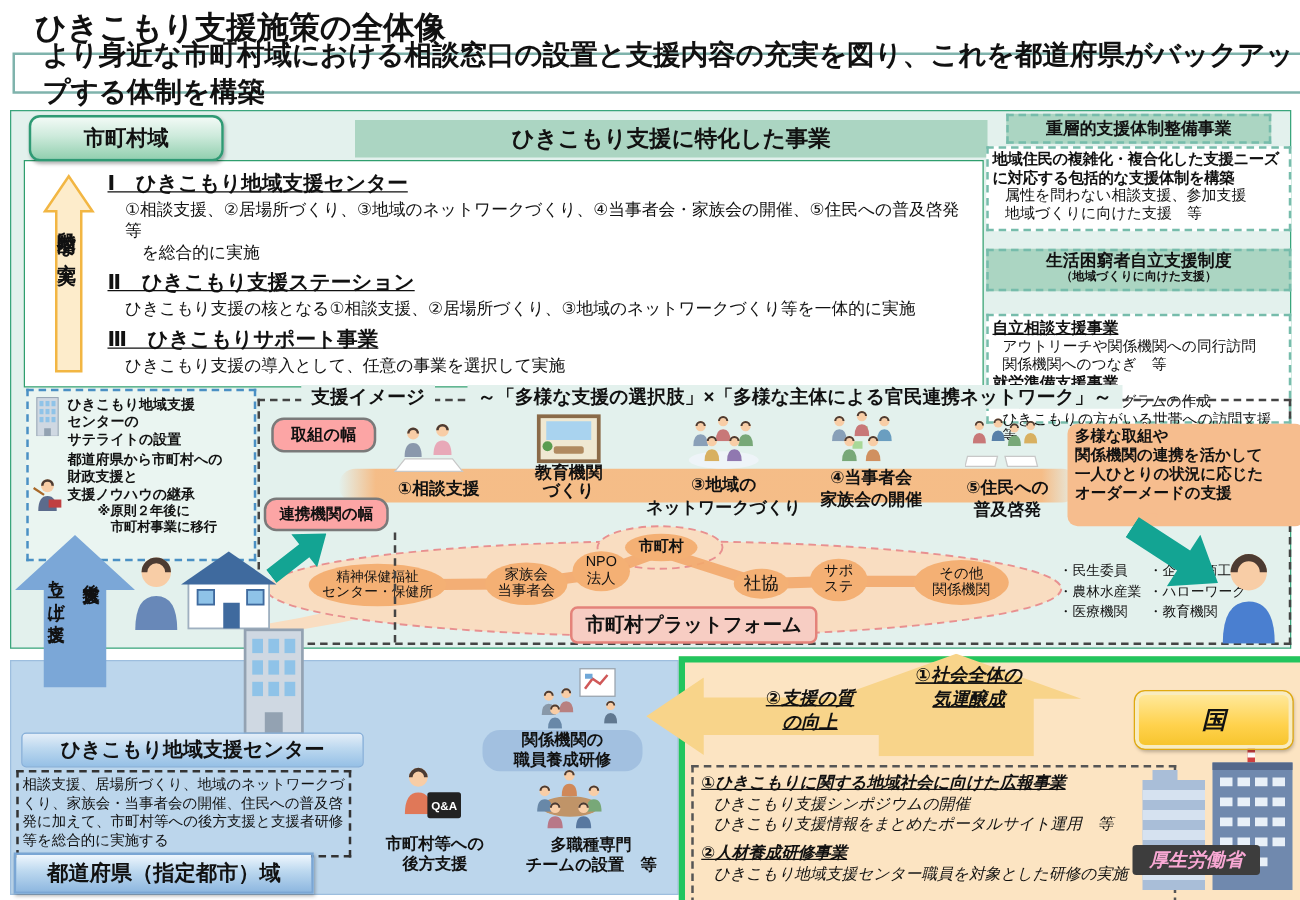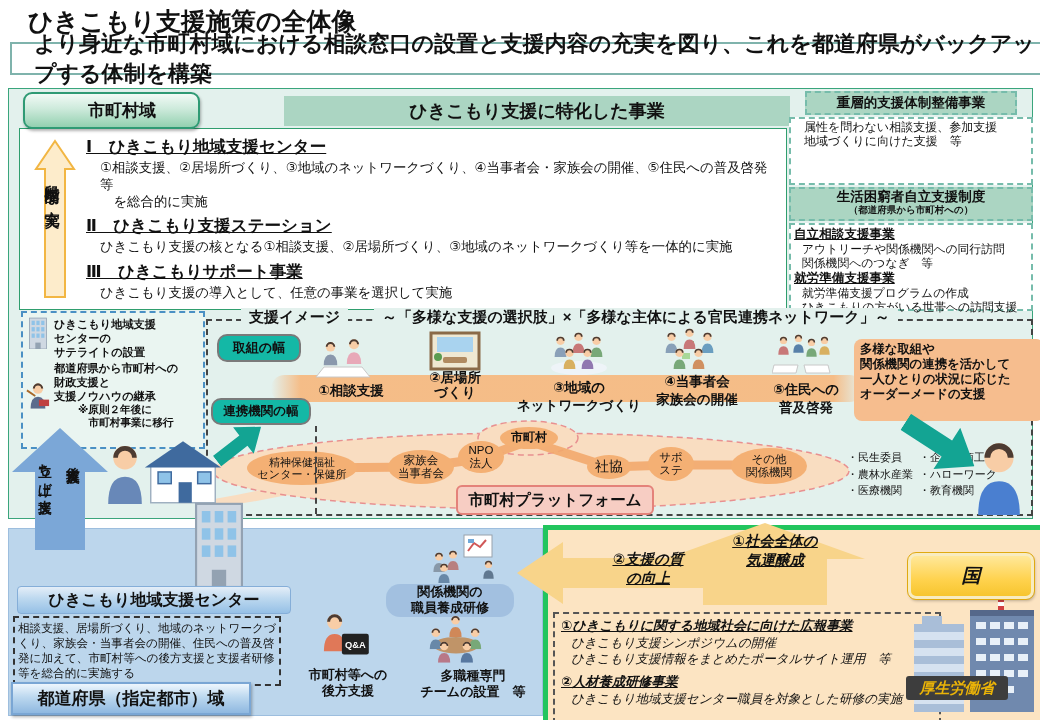--- a/index.html
+++ b/index.html
@@ -6,42 +6,42 @@
   .canvas{position:relative;width:1040px;height:720px;background:#fff;overflow:hidden;
           font-family:"Liberation Sans","DejaVu Sans",sans-serif;color:#111;}
   .abs{position:absolute;}
   .pl{white-space:pre-line;}
   .b{font-weight:bold;}
   .u{text-decoration:underline;}
   .ctr{display:flex;align-items:center;justify-content:center;text-align:center;}
   .vtext{writing-mode:vertical-rl;line-height:1;letter-spacing:2px;}
   .main-area{background:#e3f1ed;border:1.5px solid #3aa57c;}
   .gbtn{background:linear-gradient(180deg,#f2faf6 0%,#cdeadb 45%,#93d0b0 100%);
-        border:2px solid #2f9a74;border-radius:9px;box-shadow:1px 2px 3px rgba(0,0,0,.3);padding-left:21px;}
+        border:2px solid #2f9a74;border-radius:9px;box-shadow:1px 2px 3px rgba(0,0,0,.3);}
   .band{background:#abd5c2;}
   .progbox{background:#fff;border:1.5px solid #2f9e6e;}
   .dteal{border:2px dashed #76bcab;}
   .whitebg{background:#fff;}
-  .badge{background:#14b8a6;border:2px solid #7a7a7a;border-radius:10px;align-items:center;}
+  .badge{background:#fca5a5;border:2px solid #7a7a7a;border-radius:10px;align-items:center;}
   .oval{background:#f4b074;border-radius:50%;display:flex;align-items:center;justify-content:center;
         text-align:center;line-height:1.1;}
   .bubble{background:#f6bd8e;border-radius:8px;}
   .bubble:after{content:"";position:absolute;left:56px;bottom:-12px;border:8px solid transparent;
         border-top:14px solid #f6bd8e;}
   .platlabel{background:#f7cdc3;border:2px solid #e4827a;border-radius:6px;}
   .satbox{background:#eaf5f1;border:2px dashed #4a90c4;}
   .bluebox{background:#bcd6ec;border:1px solid #9dbede;}
   .bluehdr{background:linear-gradient(180deg,#e4eef8 0%,#bcd8ef 45%,#96c0e6 100%);border:1px solid #85aed8;border-radius:4px;}
   .bbtn{background:linear-gradient(180deg,#eef6fd 0%,#bcd8ef 45%,#8fb8e0 100%);
         border:2px solid #7aa6d4;border-radius:0;box-shadow:1px 2px 3px rgba(0,0,0,.3);}
   .ddark{border:2px dashed #444;}
   .yellowbox{background:#fce4c2;border:5px solid #22c55e;font-style:italic;}
   .kuni{background:linear-gradient(180deg,#ffe89a 0%,#ffd24d 60%,#f7c52e 100%);
         border:3px solid #f8ecc0;outline:1px solid #e0aa10;border-radius:8px;box-shadow:1px 2px 3px rgba(0,0,0,.25);}
-  .ministry-label{background:#3d3d3d;color:#eab308;border-radius:3px;}
+  .ministry-label{background:#3d3d3d;color:#f9a8d4;border-radius:3px;}
   .hl{background:rgba(140,175,215,.55);border-radius:14px;}
   .orgtext{line-height:1.1;text-align:center;}
 </style>
 </head>
 <body>
 
 <svg width="0" height="0" style="position:absolute">
   <defs>
     <symbol id="i-person" viewBox="0 0 20 30">
       <circle cx="10" cy="8" r="5.6" fill="#f8cda6"></circle>
@@ -100,31 +100,33 @@
         <div class="b u" style="font-size:16.5px">Ⅲ　ひきこもりサポート事業</div>
         <div class="pl" style="font-size:13.4px;margin:2px 0 0 14px;line-height:1.25">ひきこもり支援の導入として、任意の事業を選択して実施</div>
       </div>
     </div>
 
     <div class="abs" style="left:780px;top:2px;width:244px;height:94px">
       <div class="dteal band ctr b" style="margin:0 16px;height:20px;font-size:13.5px">
         <span>重層的支援体制整備事業</span>
       </div>
       <div class="dteal whitebg" style="margin-top:2px;padding:1px 3px;height:62px">
+        <div class="b pl" style="font-size:12.3px;line-height:1.18;letter-spacing:-0.3px">地域住民の複雑化・複合化した支援ニーズ
+に対応する包括的な支援体制を構築</div>
         <div class="pl" style="font-size:12px;margin-left:10px;line-height:1.2">属性を問わない相談支援、参加支援
 地域づくりに向けた支援　等</div>
       </div>
     </div>
 
-    <div class="abs" style="left:780px;top:98px;width:244px;height:122px">
+    <div class="abs" style="left:780px;top:110px;width:244px;height:122px">
       <div class="dteal band" style="height:30px;text-align:center">
         <div class="b" style="font-size:13.5px;line-height:1.2">生活困窮者自立支援制度</div>
-        <div class="b" style="font-size:9.5px;line-height:1">（都道府県から市町村への）</div>
-      </div>
-      <div class="dteal whitebg" style="margin-top:2px;padding:1px 3px;height:82px">
+        <div class="b" style="font-size:9.5px;line-height:1">（地域づくりに向けた支援）</div>
+      </div>
+      <div class="dteal whitebg" style="margin-top:18px;padding:1px 3px;height:82px">
         <div class="b u" style="font-size:12.6px">自立相談支援事業</div>
         <div class="pl" style="font-size:11.8px;margin-left:8px;line-height:1.15">アウトリーチや関係機関への同行訪問
 関係機関へのつなぎ　等</div>
         <div class="b u" style="font-size:12.6px">就労準備支援事業</div>
         <div class="pl" style="font-size:11.8px;margin-left:8px;line-height:1.15">就労準備支援プログラムの作成
 ひきこもりの方がいる世帯への訪問支援等</div>
       </div>
     </div>
 
     <div class="abs ddark" style="left:197px;top:230px;width:823px;height:193px"></div>
@@ -176,21 +178,21 @@
       <use href="#i-person" x="20" y="0" width="13" height="20" style="color:#5880a8"></use>
       <use href="#i-person" x="33" y="4" width="13" height="20" style="color:#78a878"></use>
       <use href="#i-person" x="46" y="2" width="13" height="20" style="color:#d8b060"></use>
       <polygon points="2,32 26,32 24,40 0,40" fill="#fff" stroke="#c8c8c8"></polygon>
       <polygon points="32,32 56,32 58,40 34,40" fill="#fff" stroke="#c8c8c8"></polygon>
     </svg>
 
     <div class="abs ctr b" style="left:292px;top:293px;width:100px;font-size:13.5px">
         <span class="pl">①相談支援</span>
       </div>
-    <div class="abs ctr b pl orgtext" style="left:410px;top:282px;width:72px;font-size:13.5px"><span class="pl">②居場所
+    <div class="abs ctr b pl orgtext" style="left:410px;top:282px;width:72px;font-size:13.5px"><span class="pl">教育機関
 づくり</span></div>
     <div class="abs ctr b" style="left:495px;top:290px;width:150px;font-size:13.5px">
         <span class="pl">③地域の
 ネットワークづくり</span>
       </div>
     <div class="abs ctr b" style="left:752px;top:292px;width:90px;font-size:13.5px">
         <span class="pl">⑤住民への
 普及啓発</span>
       </div>
     <div class="abs ctr b" style="left:638px;top:284px;width:100px;font-size:13.5px">

